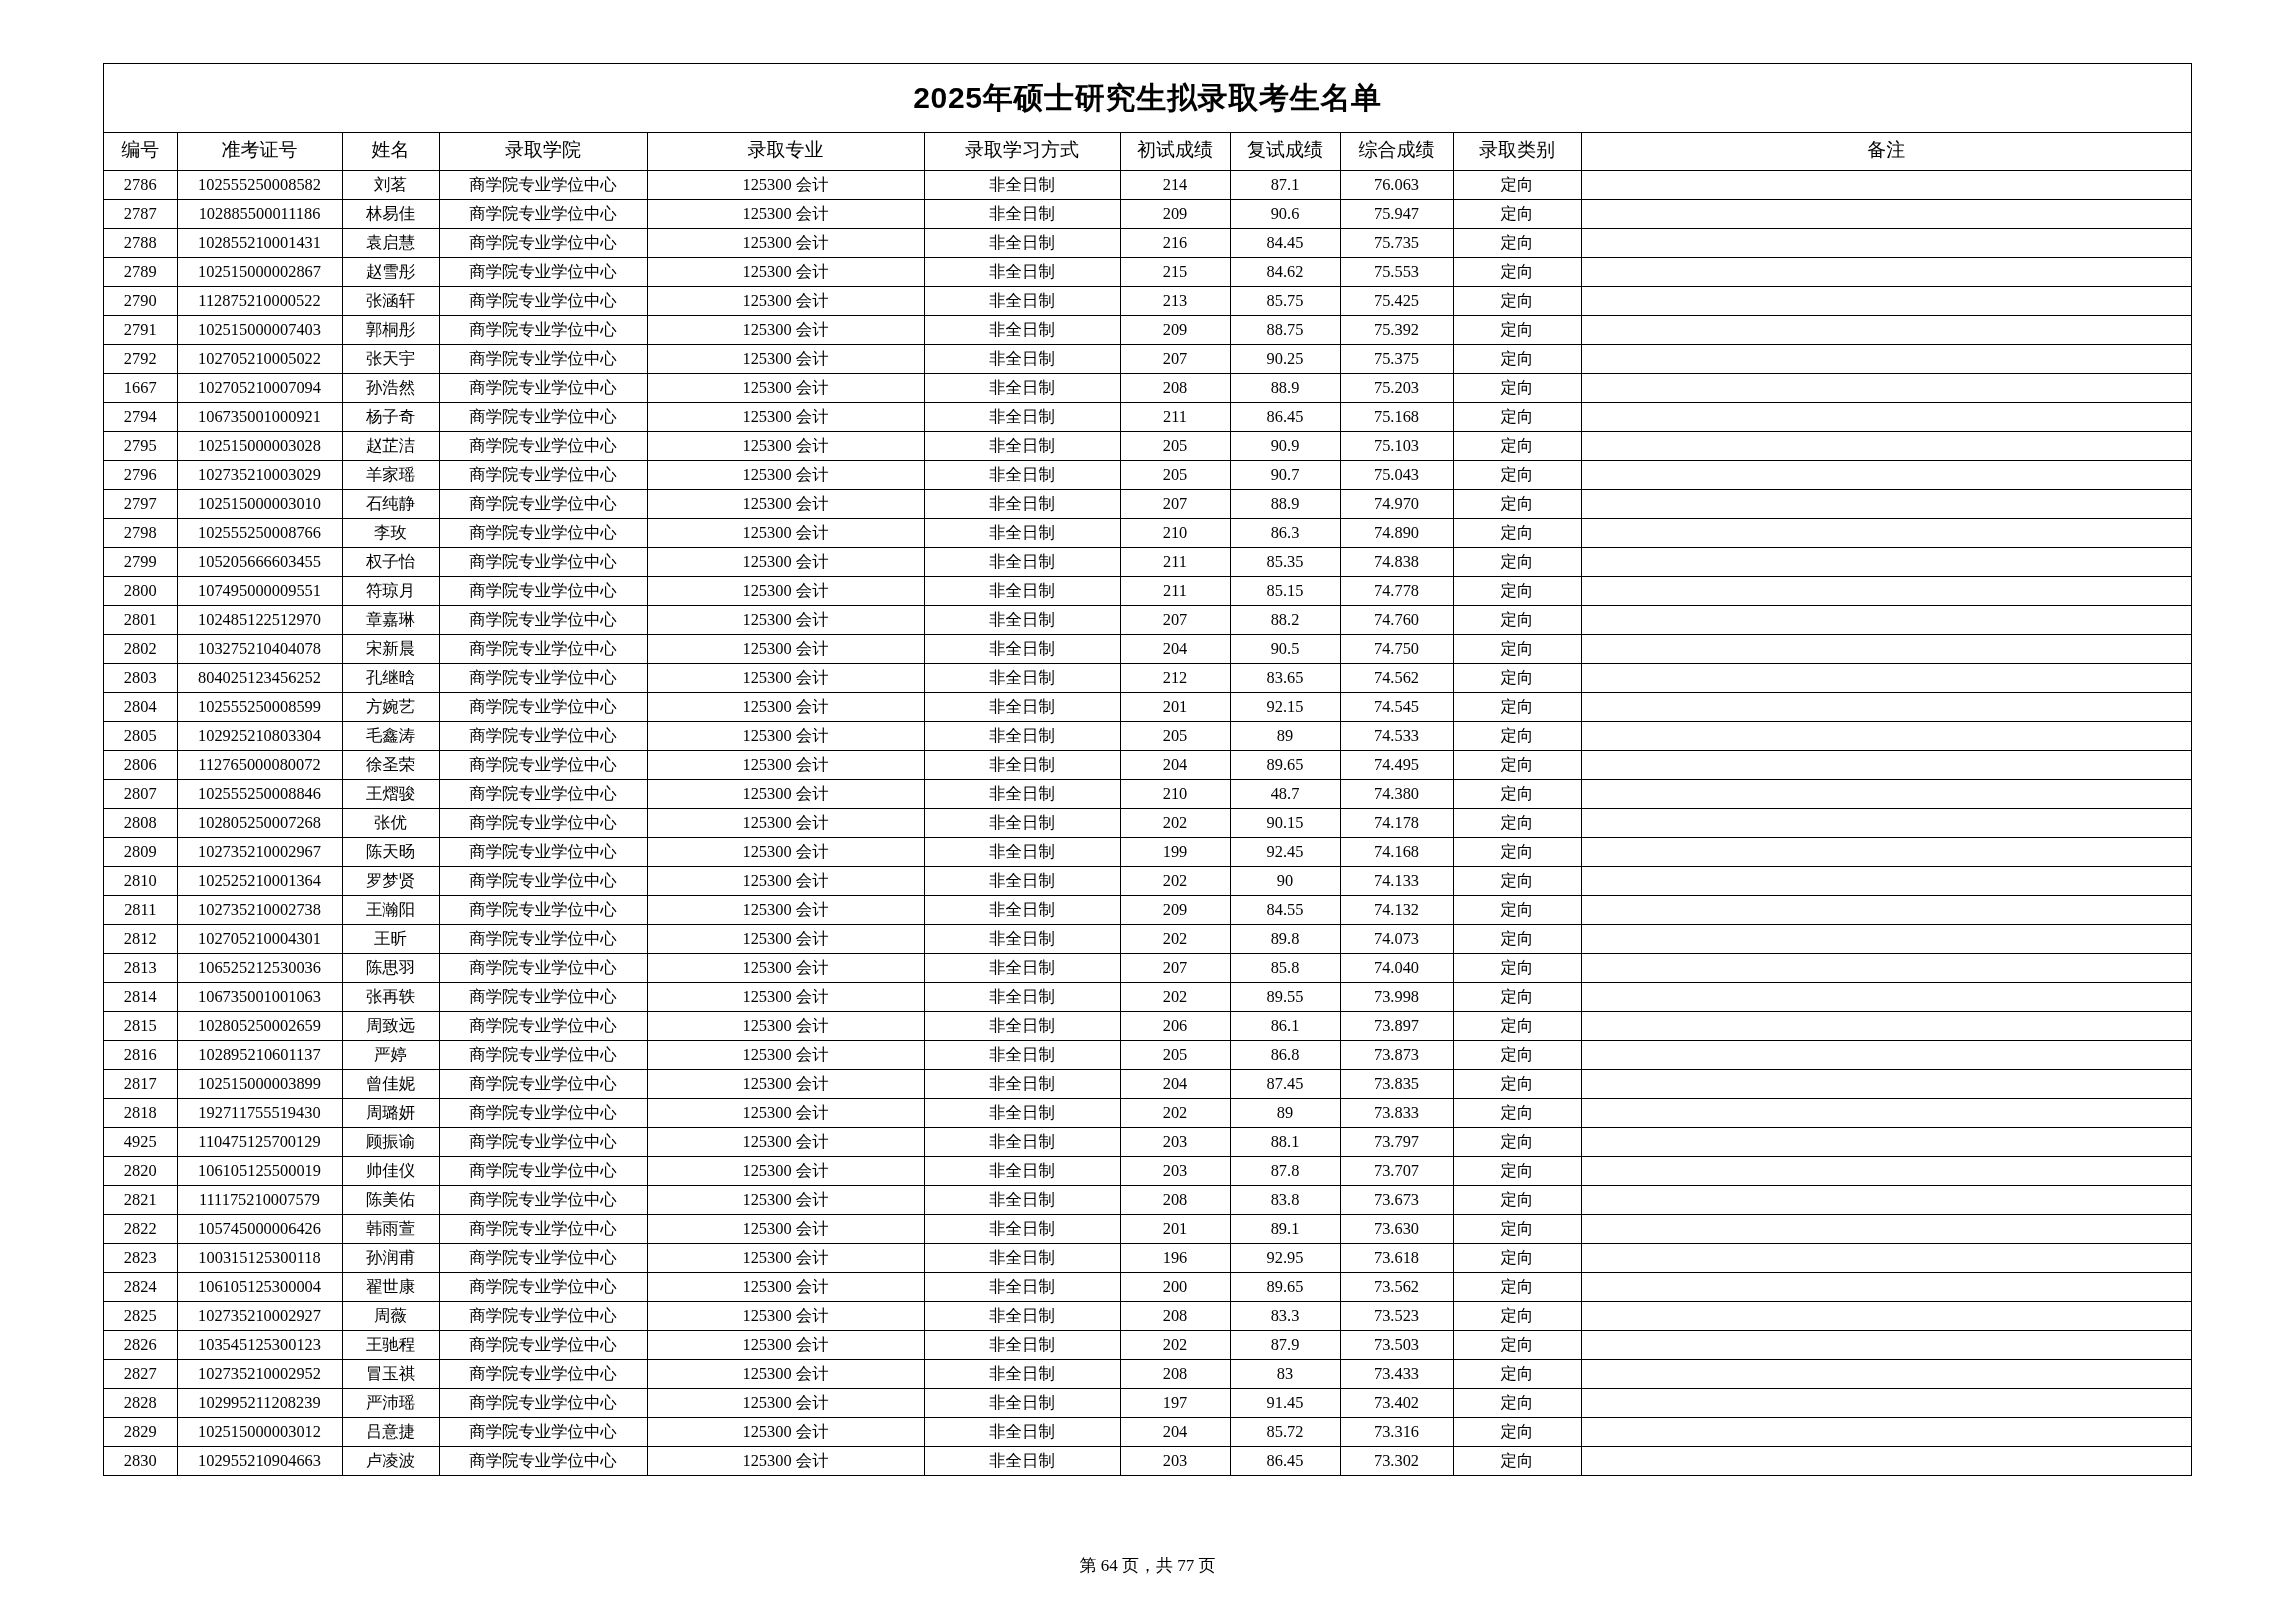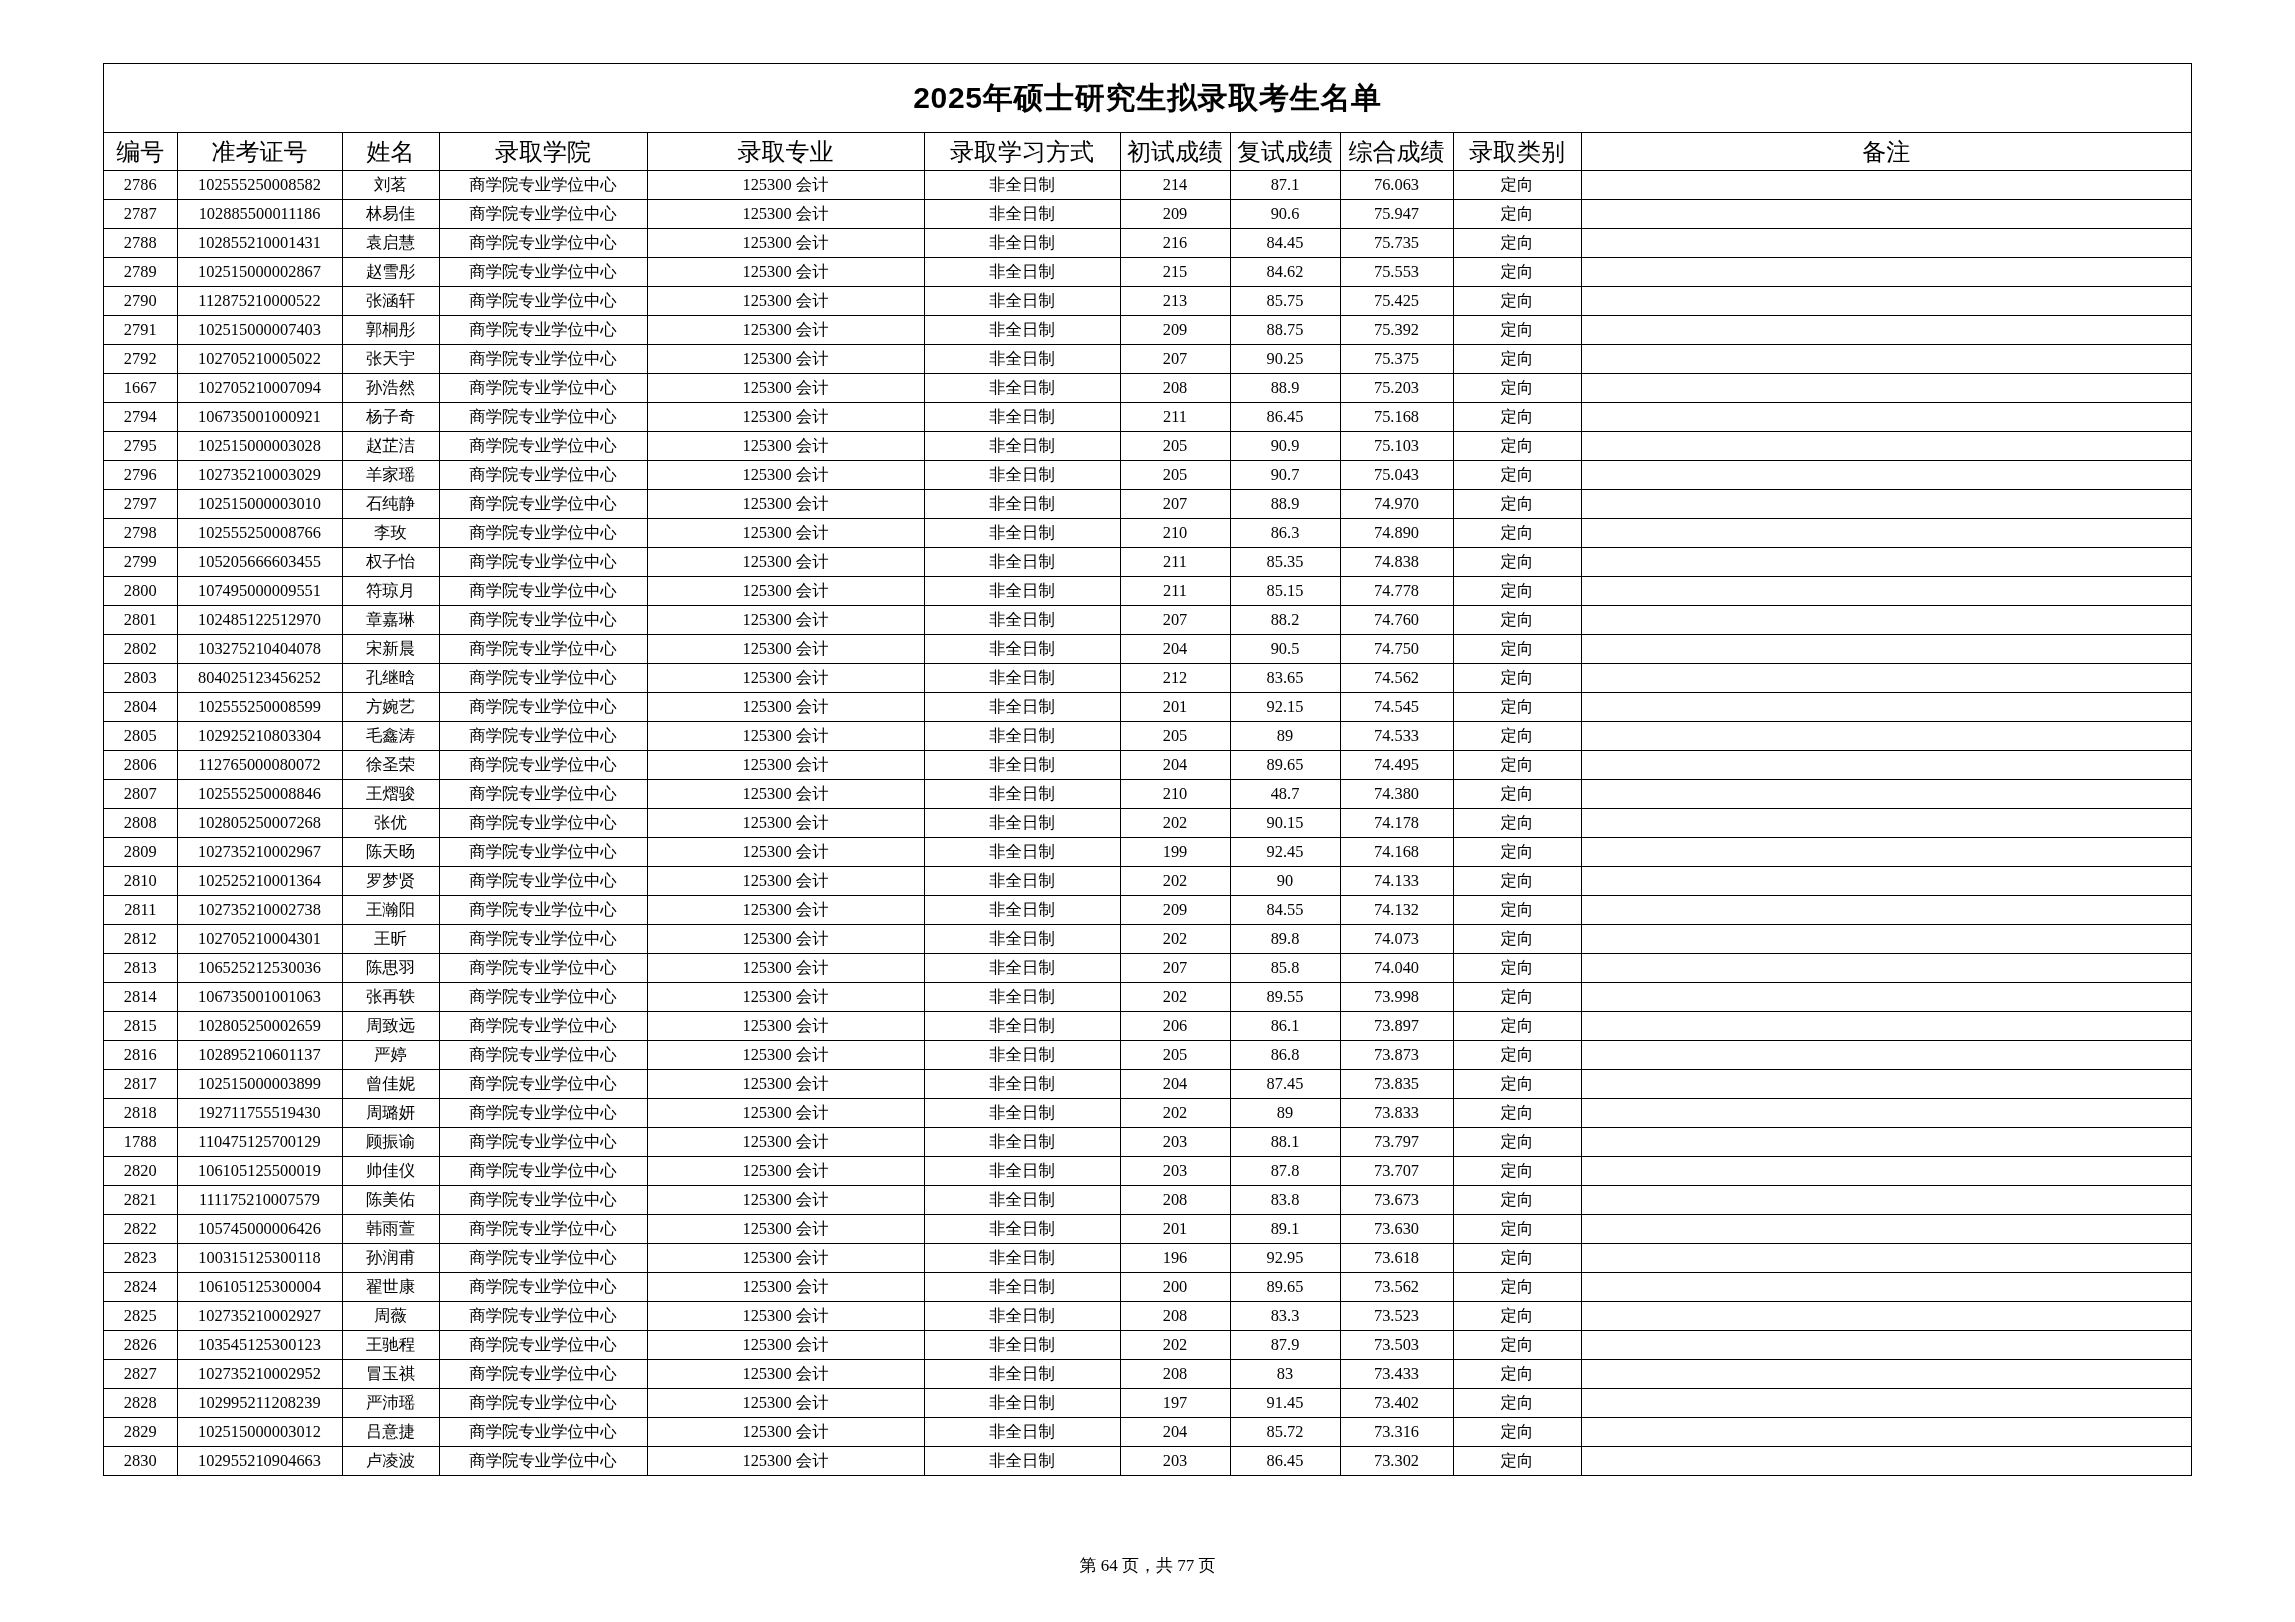--- a/index.html
+++ b/index.html
@@ -47,24 +47,24 @@
     padding: 0;
     height: 28px;
     line-height: 28px;
     text-align: center;
     vertical-align: middle;
     overflow: hidden;
     white-space: nowrap;
     font-weight: normal;
   }
   table.list thead th {
-    font-size: 24px;
+    font-size: 19px;
     height: 37px;
     line-height: 37px;
-    font-family: Liberation Sans, sans-serif;
+    font-family: Liberation Mono, monospace;
     font-weight: normal;
   }
   table.list tbody td {
     font-family: "Liberation Serif", "DejaVu Serif", serif;
   }
   
   table.list tr > td:first-child,
   table.list tr > th:first-child {
     border-left: none;
   }
@@ -564,21 +564,21 @@
             <td>商学院专业学位中心</td>
             <td>125300 会计</td>
             <td>非全日制</td>
             <td>202</td>
             <td>89</td>
             <td>73.833</td>
             <td>定向</td>
             <td></td>
           </tr>
           <tr>
-            <td>1788</td>
+            <td>4925</td>
             <td>110475125700129</td>
             <td>顾振谕</td>
             <td>商学院专业学位中心</td>
             <td>125300 会计</td>
             <td>非全日制</td>
             <td>203</td>
             <td>88.1</td>
             <td>73.797</td>
             <td>定向</td>
             <td></td>

